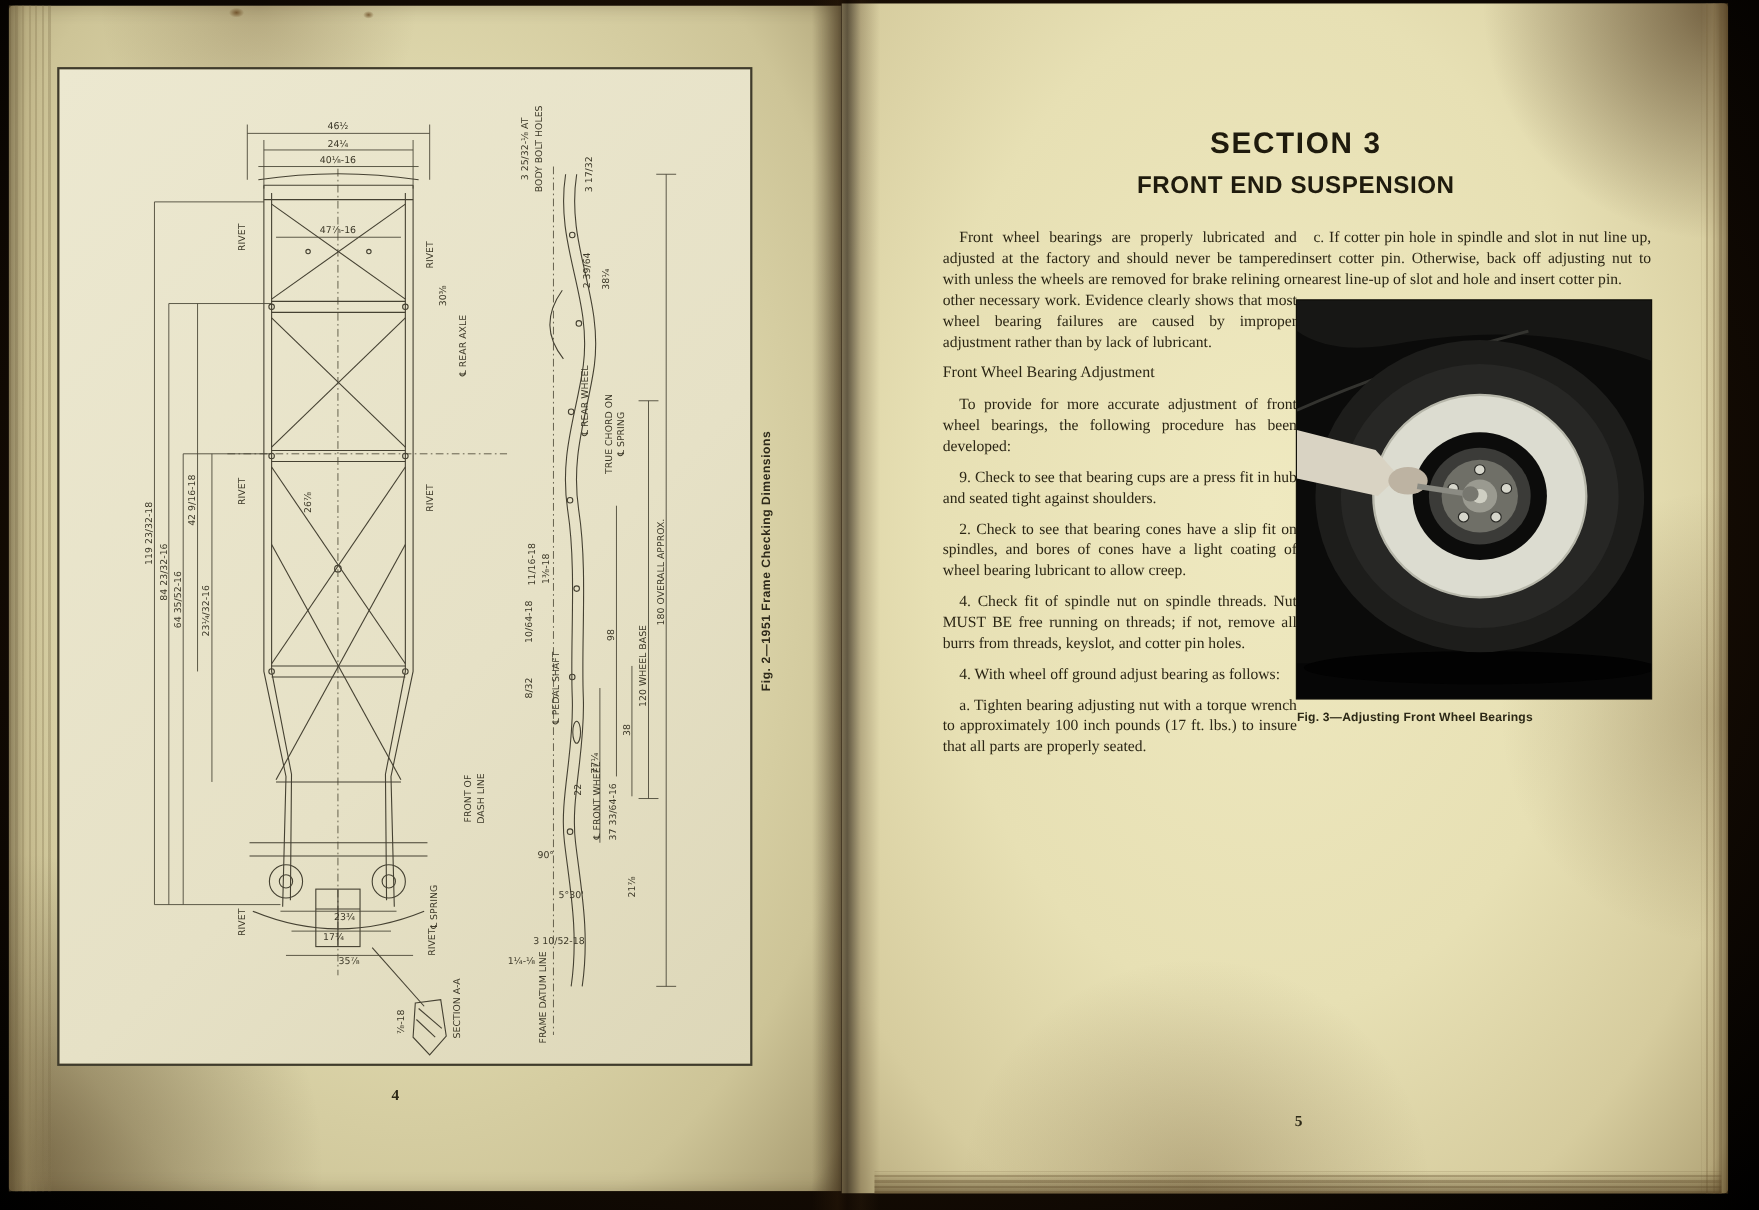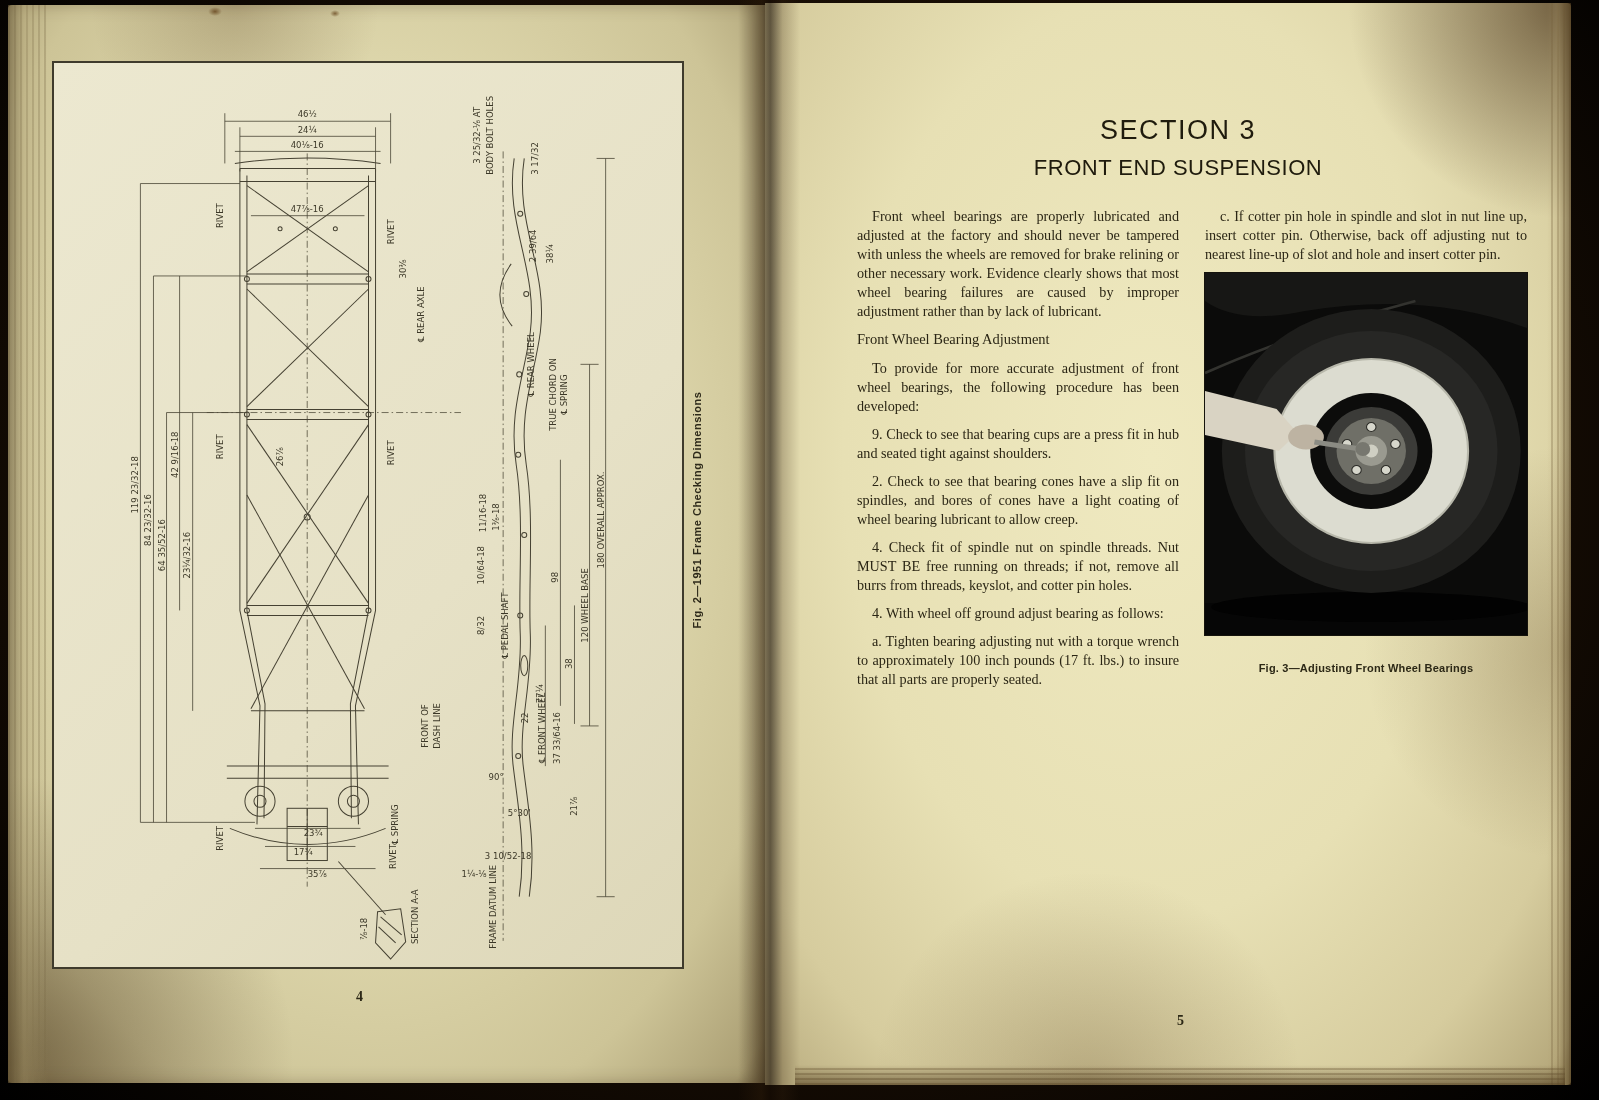--- a/index.html
+++ b/index.html
@@ -45,31 +45,31 @@
       linear-gradient(270deg, rgba(70,50,22,.55) 0%, rgba(170,150,105,.25) 55%, rgba(0,0,0,0) 100%),
       repeating-linear-gradient(270deg, rgba(110,90,55,.30) 0 2px, rgba(0,0,0,0) 2px 6px)}
   .edge-stack-bottom{position:absolute;left:30px;right:6px;bottom:0;height:20px;
     background:
       linear-gradient(0deg, rgba(70,50,22,.55) 0%, rgba(0,0,0,0) 100%),
       repeating-linear-gradient(0deg, rgba(110,90,55,.35) 0 2px, rgba(0,0,0,0) 2px 5px)}
   .gutter{position:absolute;left:738px;top:0;width:62px;height:1100px;z-index:5;
     background:linear-gradient(90deg, rgba(45,28,10,0) 0%, rgba(45,28,10,.45) 38%, rgba(22,12,4,.62) 52%, rgba(60,40,18,.25) 72%, rgba(0,0,0,0) 100%)}
 
   .section-title{position:absolute;left:70px;right:50px;top:112px;text-align:center;color:#1f1b0d;
-    font-family:"Liberation Sans",sans-serif;font-weight:400}
+    font-family:"Liberation Sans",sans-serif;font-weight:700}
   .section-title .l1{font-size:27px;letter-spacing:1.5px}
   .section-title .l2{font-size:22px;letter-spacing:.5px;margin-top:9px}
 
-  .cols{position:absolute;left:92px;top:204px;width:670px;display:flex;gap:26px}
+  .cols{position:absolute;left:92px;top:204px;width:670px;display:flex;}
   .col{width:322px;font-size:14.2px;line-height:1.34;color:#2b2615;text-align:justify}
   .para{text-indent:15px;margin-bottom:9px}
   .subhead{font-weight:400;margin:5px 0 9px 0;text-align:left;font-size:14.5px}
   .photo{margin-top:8px;width:100%;height:362px;background:#0a0a0a;box-shadow:0 0 0 1px #15130c}
   .photo svg{display:block;width:100%;height:100%}
-  .photo-caption{margin-top:27px;text-align:center;text-indent:0;
+  .photo-caption{margin-top:11px;text-align:left;text-indent:0;
     font:700 11px "Liberation Sans",sans-serif;letter-spacing:.2px;color:#2c2816}
   .pnum-right{position:absolute;left:412px;top:1010px;font:700 14px "Liberation Serif",serif;color:#2c2816}
 </style>
 </head>
 <body>
 
 <div class="stage">
 
   <div class="page page-left">
     <div class="edge-stack-left"></div>

